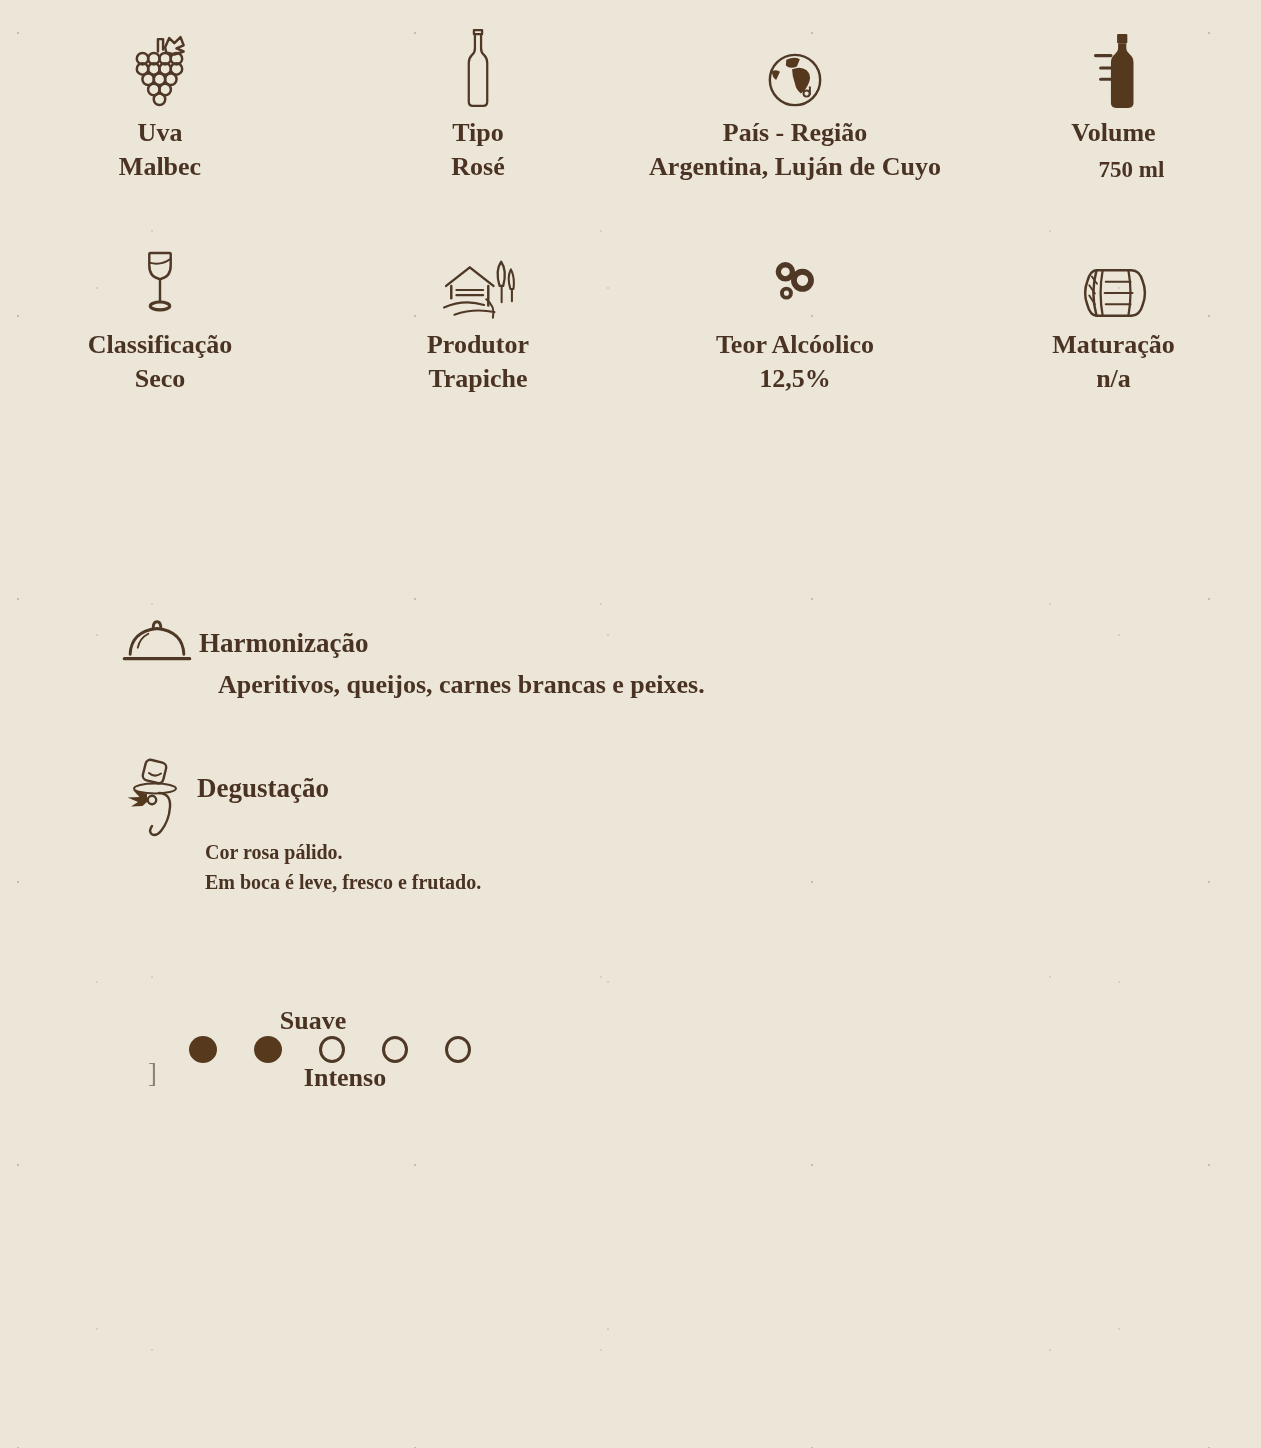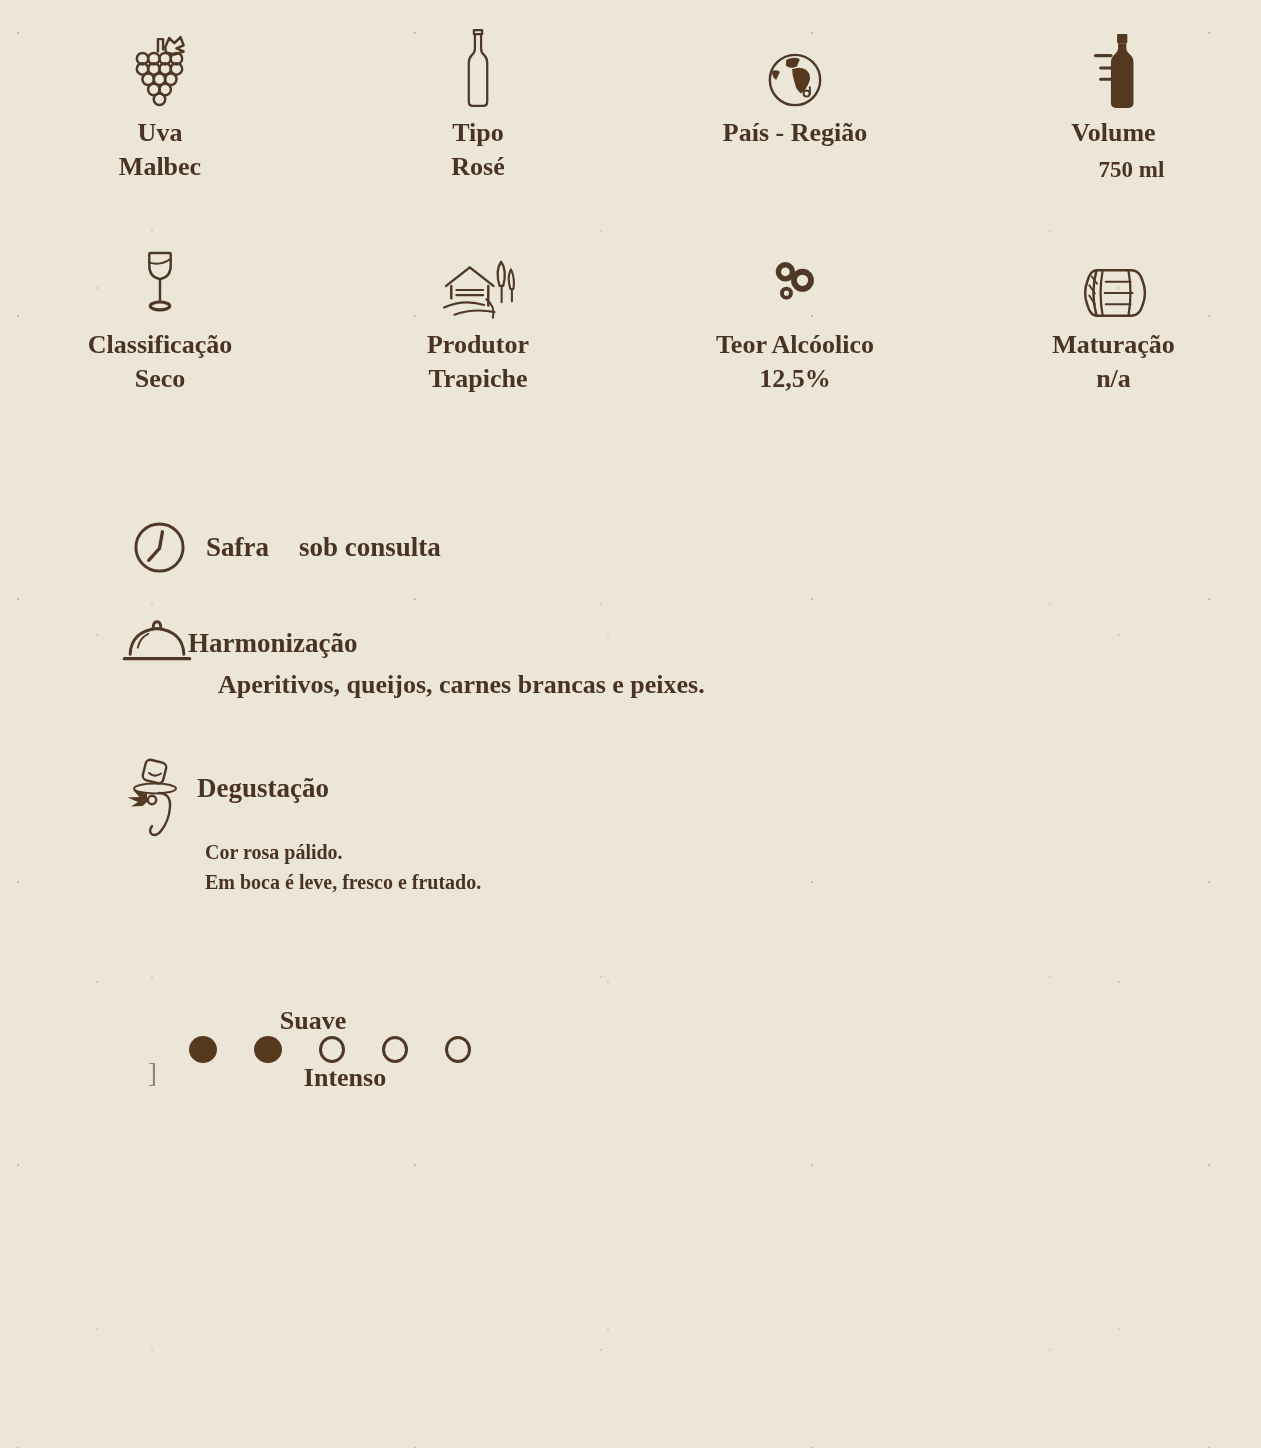--- a/index.html
+++ b/index.html
@@ -50,21 +50,21 @@
 
   
   .safra-row {
     position: absolute; left: 132px; top: 520px;
     display: flex; align-items: center;
   }
   .safra-label { font-size: 27px; margin-left: 19px; }
   .safra-value { font-size: 27px; margin-left: 30px; }
 
   .harm-icon   { position: absolute; left: 121px; top: 616px; }
-  .harm-title  { position: absolute; left: 188px; top: 628px; font-size: 27px; }
+  .harm-title  { position: absolute; left: 199px; top: 628px; font-size: 27px; }
   .harm-text   { position: absolute; left: 205px; top: 670px; font-size: 26px; margin-left: 13px; }
 
   .degust-icon  { position: absolute; left: 125px; top: 758px; }
   .degust-title { position: absolute; left: 197px; top: 773px; font-size: 27px; }
   .degust-text  { position: absolute; left: 205px; top: 837px; font-size: 20px; line-height: 30px; }
 
   
   .scale-row {
     position: absolute; left: 155px; top: 1006px; height: 38px;
     display: flex; align-items: center; flex-direction: column;
@@ -136,20 +136,21 @@
           <path class="ink-fill" d="M22,10 q8,-3.5 14,-0.5 l-3,7.5 q-7,3 -11.5,-1 z"></path>
           <path class="ink-fill" d="M28,20 q9,-4 15,1 q5,5 3,11 q-3,9 -9,13 q-5,-4 -6,-10 q-3,-8 -3,-15 z"></path>
           <path class="ink-fill" d="M7,22 q5,-2.5 8.5,0.5 l-4,8.5 q-4,-2.5 -4.5,-9 z"></path>
           <g class="ink-stroke" stroke-width="2">
             <circle cx="43" cy="45" r="3.2"></circle>
             <path d="M46.4,38.5 V45.5"></path>
           </g>
         </svg>
       </div>
       <div class="attr-label">País - Região</div>
+      <div class="attr-value">Argentina, Luján de Cuyo</div>
     </div>
 
     <div class="attr-cell nudge">
       <div class="icon-box">
         <svg width="44" height="78" viewBox="0 0 42 76">
           <g class="ink-stroke" stroke-width="3">
             <path d="M3,23 H18"></path>
             <path d="M8,35 H18"></path>
             <path d="M8,46 H18"></path>
           </g>
@@ -231,30 +232,20 @@
             <path d="M9,19.5 L14.5,27.5" stroke-width="1.8"></path>
             <path d="M9,29.5 L14.5,38" stroke-width="1.8"></path>
           </g>
         </svg>
       </div>
       <div class="attr-label">Maturação</div>
       <div class="attr-value">n/a</div>
     </div>
   </div>
 
-  <div class="safra-row">
-    <svg width="55" height="55" viewBox="0 0 56 56">
-      <g class="ink-stroke">
-        <circle cx="28" cy="28" r="24" stroke-width="3"></circle>
-        <path d="M31,12 L28,29 L17,41" stroke-width="3.4"></path>
-      </g>
-    </svg>
-    <span class="safra-label">Safra</span>
-    <span class="safra-value">sob consulta</span>
-  </div>
 
   <svg class="harm-icon" width="72" height="48" viewBox="0 0 74 50">
     <g class="ink-stroke">
       <path d="M9,40 Q10,16 37,13 Q64,16 65,40" stroke-width="3"></path>
       <path d="M33,13 Q33,6 37,6 Q41,6 41,13" stroke-width="3"></path>
       <path d="M3,44.5 H71" stroke-width="3.4"></path>
       <path d="M17,33 Q19,23 28,18.5" stroke-width="2"></path>
     </g>
   </svg>
   <div class="harm-title">Harmonização</div>

